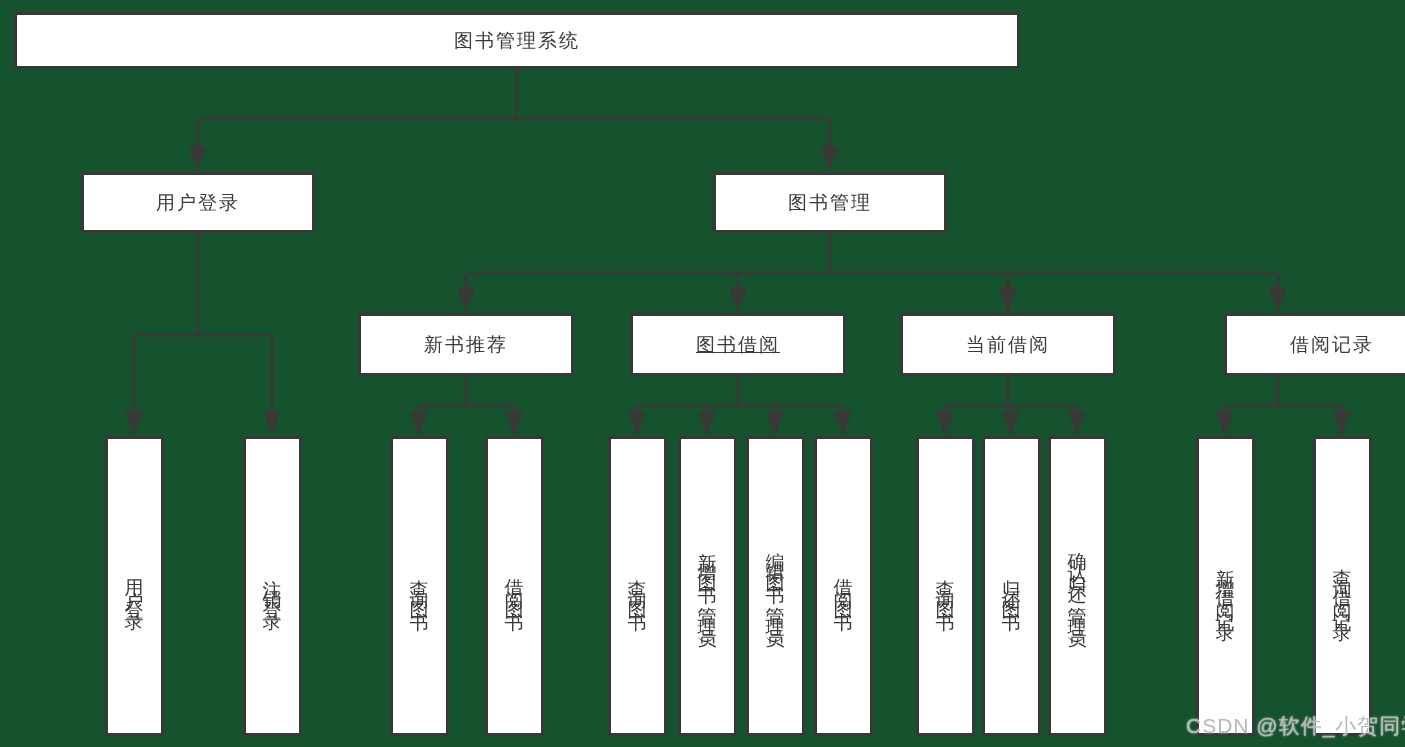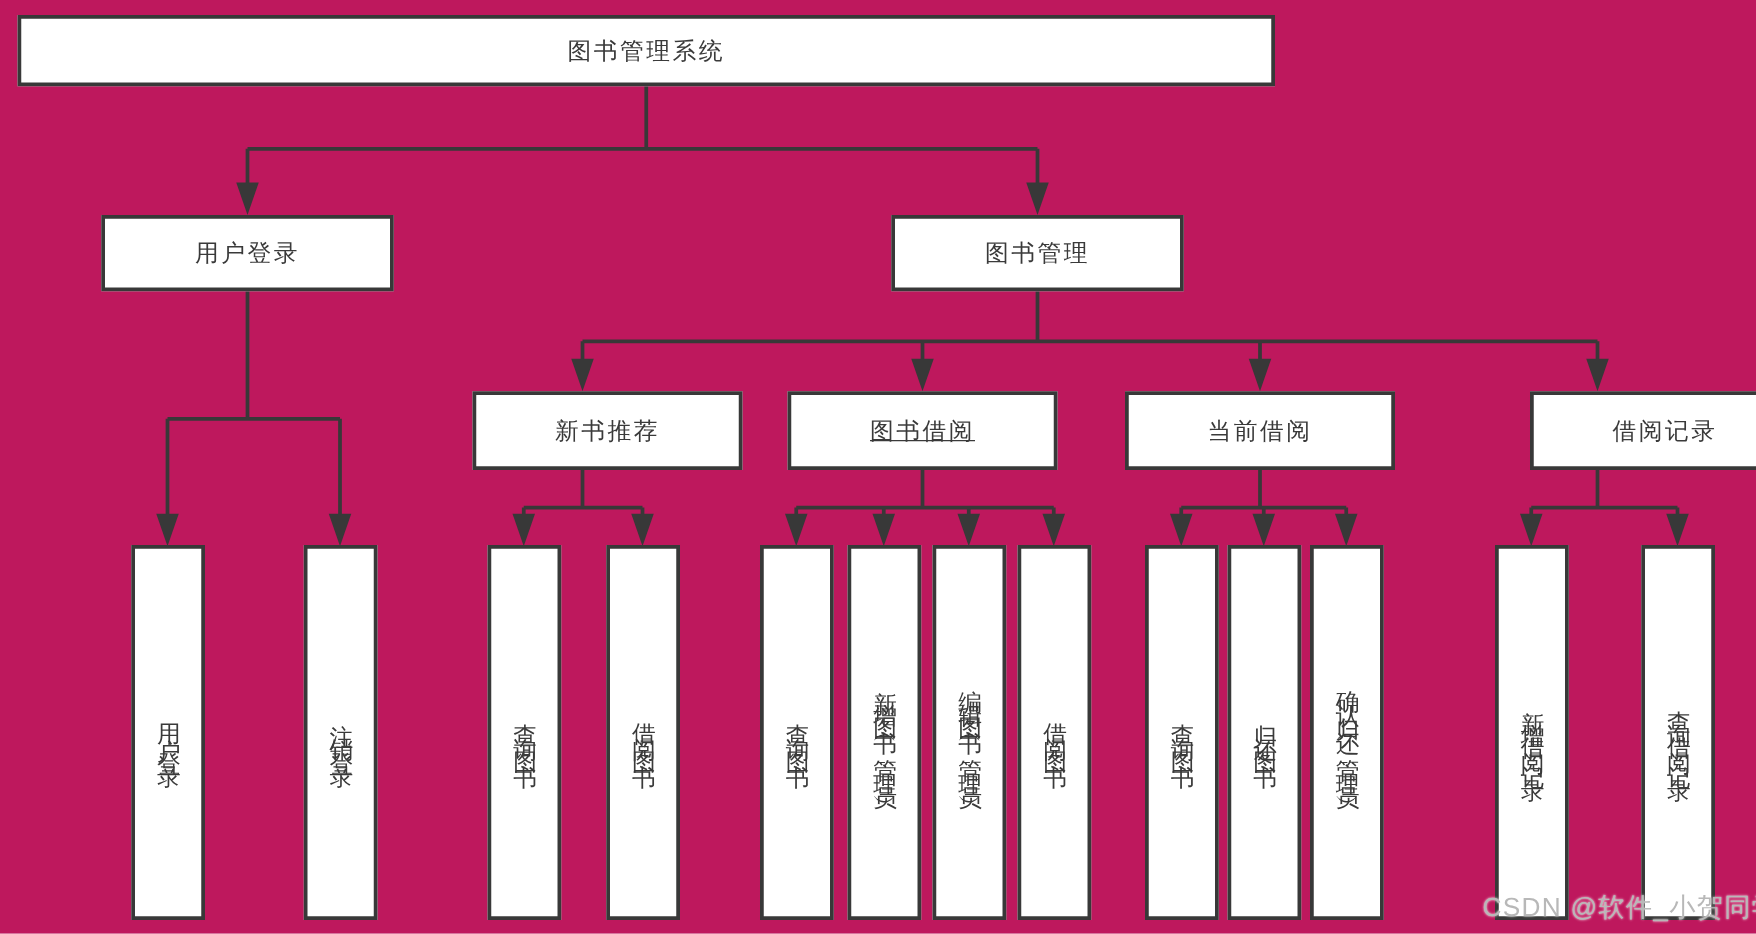--- a/index.html
+++ b/index.html
@@ -4,21 +4,21 @@
 <style>
   html, body {
     margin: 0;
     padding: 0;
     background: #ffffff;
   }
   .canvas {
     position: relative;
     width: 1405px;
     height: 747px;
-    background: #be185d;
+    background: #14532d;
     font-family: "Liberation Sans", sans-serif;
     color: #3a3a3a;
     overflow: hidden;
   }
   .connectors {
     position: absolute;
     left: 0;
     top: 0;
     width: 1405px;
     height: 747px;
@@ -40,21 +40,21 @@
     text-orientation: mixed;
     letter-spacing: 11px;
     font-size: 19px;
     line-height: 1;
   }
   
   .n-root  { left: 14px;   top: 12px;  width: 1006px; height: 57px; }
   .n-login { left: 81px;   top: 172px; width: 234px;  height: 61px; }
   .n-mgmt  { left: 713px;  top: 172px; width: 234px;  height: 61px; text-align: right; }
   .n-l3    { top: 313px; width: 216px; height: 63px; }
-  .n-new   { left: 358px; margin-left: 20px; }
+  .n-new   { left: 358px; }
   .n-bor   { left: 630px; text-decoration: underline; }
   .n-cur   { left: 900px; justify-content: center; }
   .n-rec   { left: 1224px; }
   
   .leaf { top: 436px; width: 59px; height: 300px; }
   .lf-a1 { left: 105px; }
   .lf-a2 { left: 243px; }
   .lf-b1 { left: 390px; }
   .lf-b2 { left: 485px; }
   .lf-c1 { left: 608px; }

